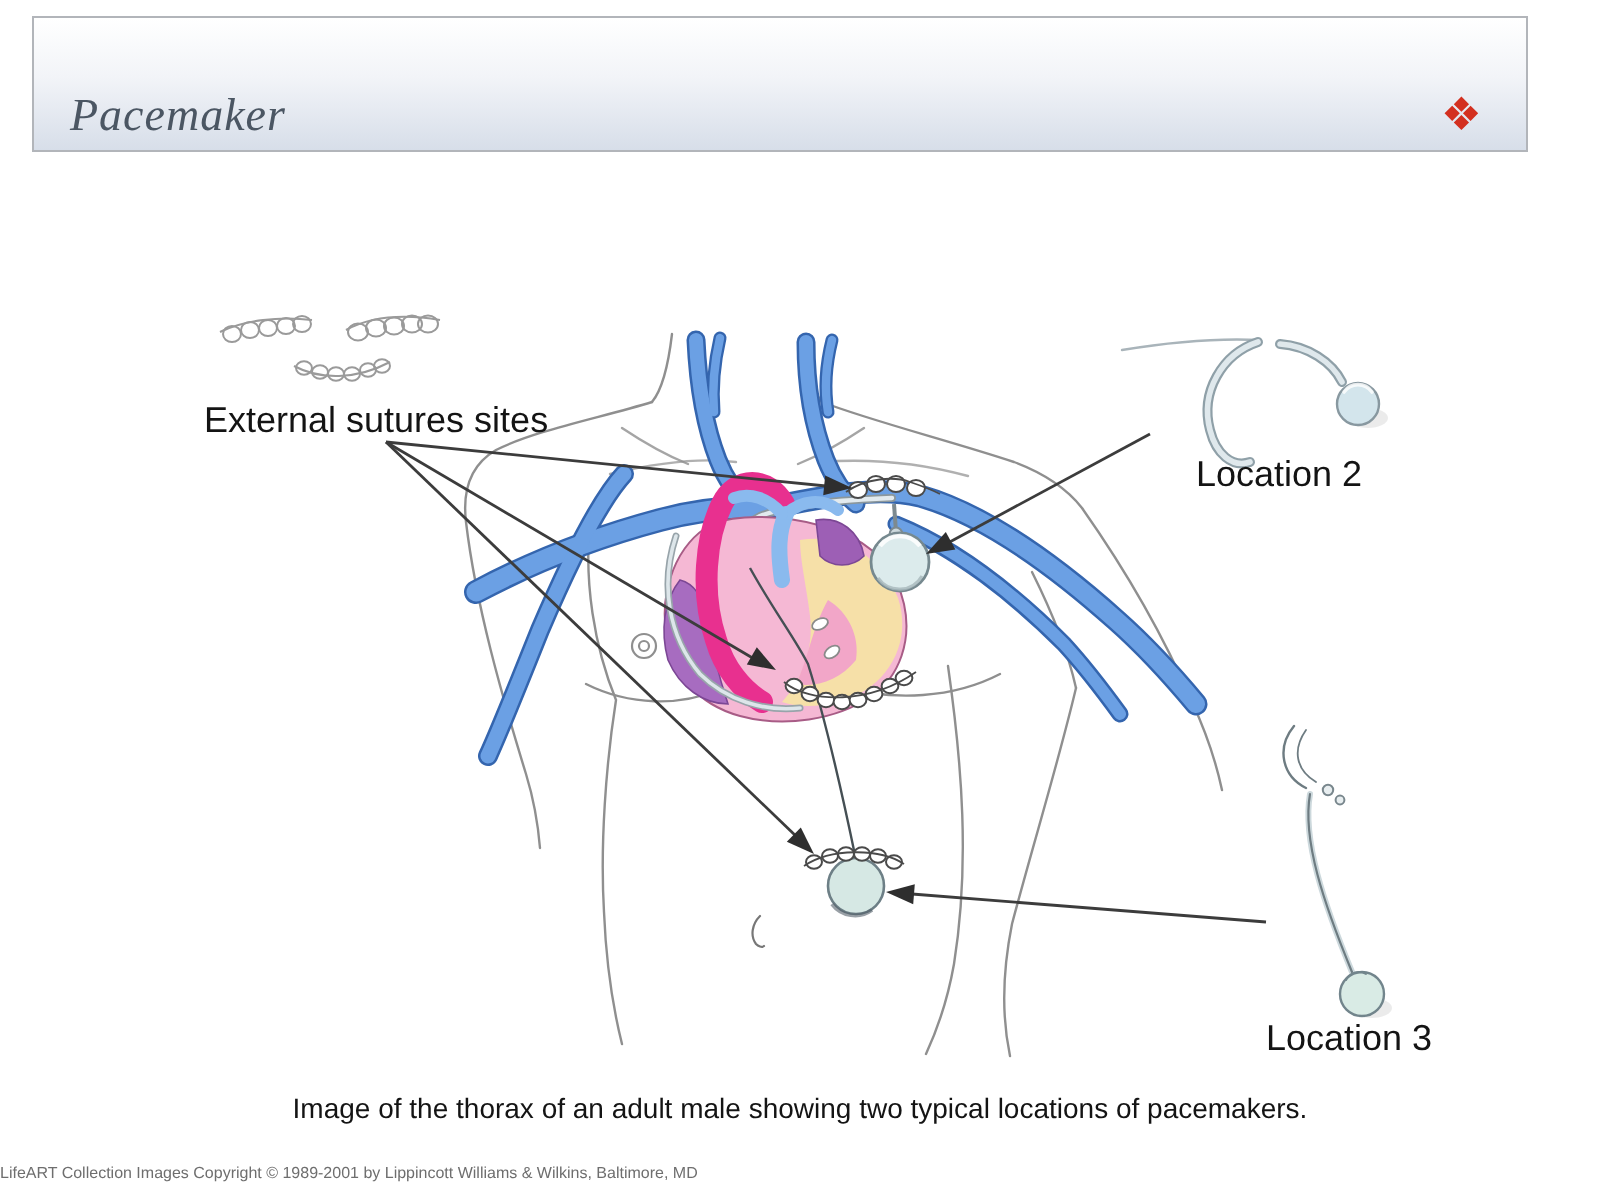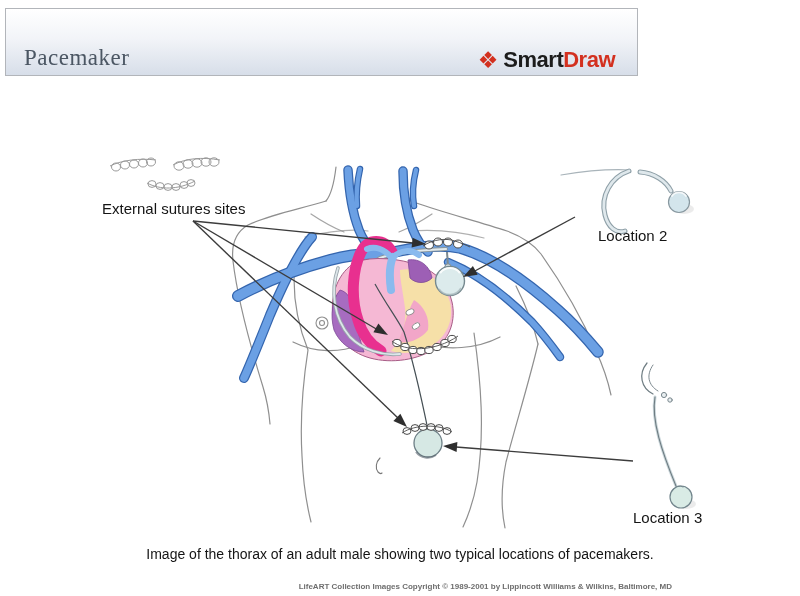--- a/index.html
+++ b/index.html
@@ -14,63 +14,63 @@
     --caption-color:#141414;
     --footer-color:#6e6e6e;
   }
   html,body{margin:0;padding:0;}
   body{
     width:800px;height:596px;position:relative;overflow:hidden;
     background:var(--page-bg);
     font-family:"Liberation Sans","DejaVu Sans",sans-serif;
   }
   .header{
-    position:absolute;left:5px;top:8px;width:633px;height:68px;
+    position:absolute;left:16px;top:8px;width:748px;height:68px;
     border:1px solid var(--header-border);
     background:linear-gradient(to bottom,var(--header-top) 0%,#f2f4f8 45%,var(--header-bottom) 100%);
     box-sizing:border-box;
+    font-style:italic;
   }
   .title{
     position:absolute;left:18px;top:36px;
     font-family:"Liberation Serif","DejaVu Serif",serif;
     font-size:23px;color:var(--title-color);letter-spacing:0.5px;
   }
   .logo{
     position:absolute;right:22px;top:38px;display:flex;align-items:center;gap:5px;
   }
   .logo .diamond{
     font-size:23px;line-height:23px;color:var(--logo-red);
     font-family:"DejaVu Sans",sans-serif;
   }
   .logo .wordmark{
     font-size:22px;font-weight:bold;letter-spacing:-0.5px;white-space:nowrap;
   }
   .logo .smart{color:var(--logo-dark);}
   .logo .draw{color:var(--logo-red);}
   .diagram-svg{position:absolute;left:0;top:0;}
   .diagram-label{
-    position:absolute;font-size:15px;color:var(--label-color);white-space:nowrap;
+    position:absolute;font-size:18px;color:var(--label-color);white-space:nowrap;
   }
   .caption{
     position:absolute;left:0;top:546px;width:800px;text-align:center;
     font-size:14px;color:var(--caption-color);
   }
   .footer{
-    position:absolute;left:0;top:582px;width:672px;text-align:right;
-    font-size:8px;color:var(--footer-color);font-weight:bold;
+    position:absolute;left:0;top:582px;width:672px;text-align:left;
+    font-size:8px;color:var(--footer-color);
   }
 </style>
 </head>
 <body>
 
 <div class="header">
   <div class="title">Pacemaker</div>
   <div class="logo">
     <span class="diamond">❖</span>
-    <span class="wordmark"><span class="smart">Smart</span><span class="draw">Draw</span></span>
   </div>
 </div>
 
 <svg class="diagram-svg" width="800" height="596" viewBox="0 0 800 596" xmlns="http://www.w3.org/2000/svg">
 
   <g fill="none" stroke="#8f8f8f" stroke-width="1.2" stroke-linecap="round">
     <path d="M 336,167 C 334,184 331,195 326,201"></path>
     <path d="M 402,167 C 403,184 406,195 411,201"></path>
     <path d="M 326,201 C 300,209 268,215 248,225 C 236,232 231,244 233,261 C 238,303 251,348 263,387 C 267,400 269,412 270,424"></path>
     <path d="M 411,201 C 434,210 477,221 507,231 C 523,237 534,245 541,254 C 560,281 581,316 596,351 C 603,366 608,381 611,395"></path>

